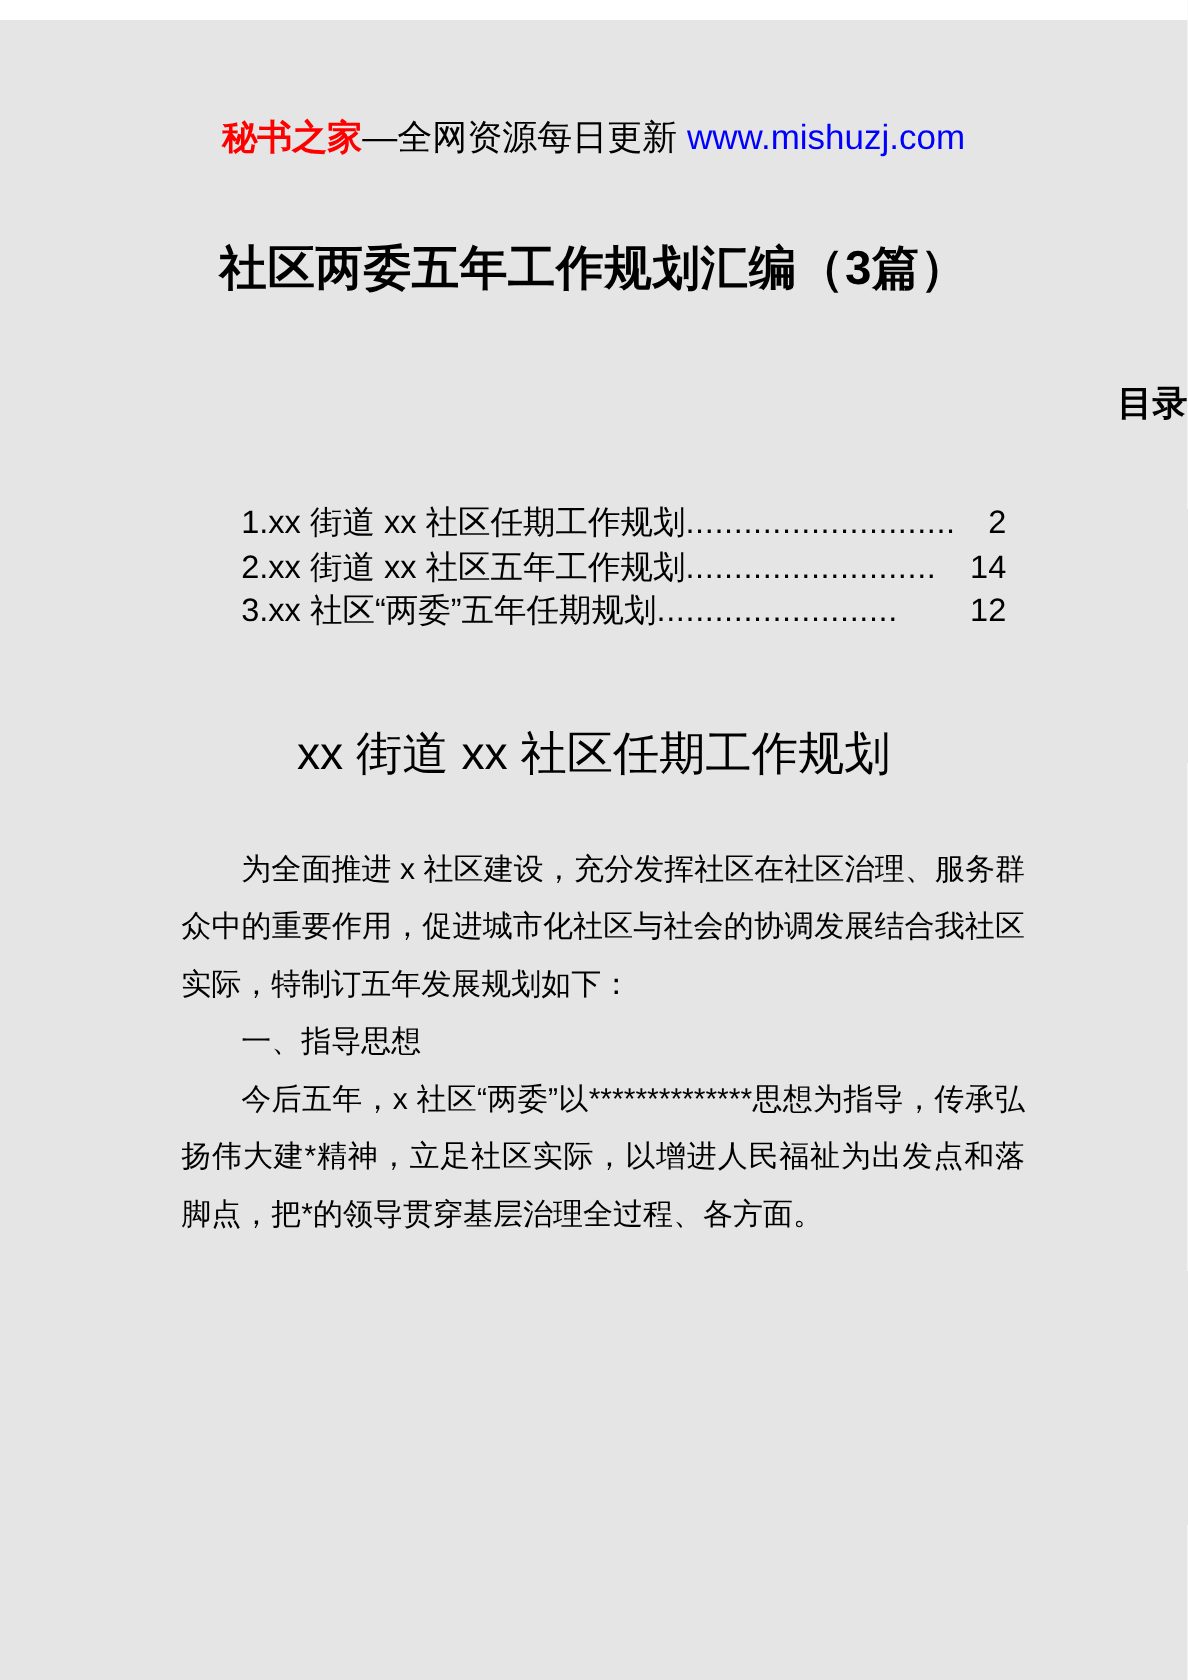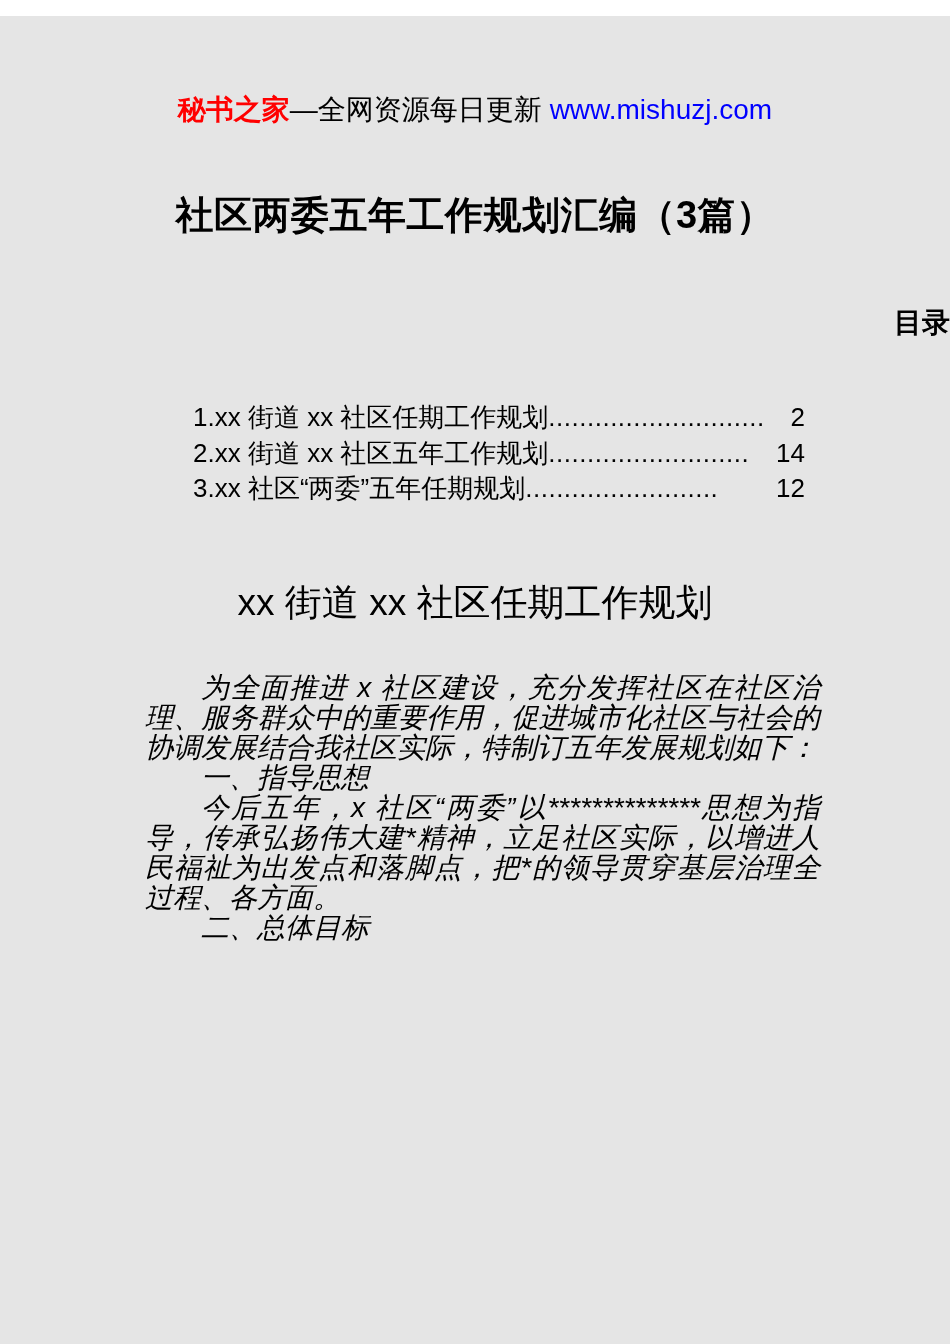--- a/index.html
+++ b/index.html
@@ -74,24 +74,23 @@
     margin-top: 72px;
     text-align: center;
     font-family: Liberation Sans, sans-serif;
     font-size: 37px;
     line-height: 48px;
     font-weight: 500;
   }
   
   .article-body {
     margin: 46px 130px 0 145px;
-    font-size: 28px;
-    line-height: 30px;
+    font-size: 24px;
+    line-height: 46px;
     text-align: justify;
-    font-style: italic;
   }
   .article-body p {
     text-indent: 2em;
     margin: 0;
   }
 </style>
 </head>
 <body>
 
 <div class="page">
@@ -121,16 +120,15 @@
       <span class="toc-page">12</span>
     </div>
   </div>
 
   <div class="article-title">xx 街道 xx 社区任期工作规划</div>
 
   <div class="article-body">
     <p>为全面推进 x 社区建设，充分发挥社区在社区治理、服务群众中的重要作用，促进城市化社区与社会的协调发展结合我社区实际，特制订五年发展规划如下：</p>
     <p>一、指导思想</p>
     <p>今后五年，x 社区“两委”以**************思想为指导，传承弘扬伟大建*精神，立足社区实际，以增进人民福祉为出发点和落脚点，把*的领导贯穿基层治理全过程、各方面。</p>
-    <p>二、总体目标</p>
   </div>
 
 </div>
 
 </body></html>

